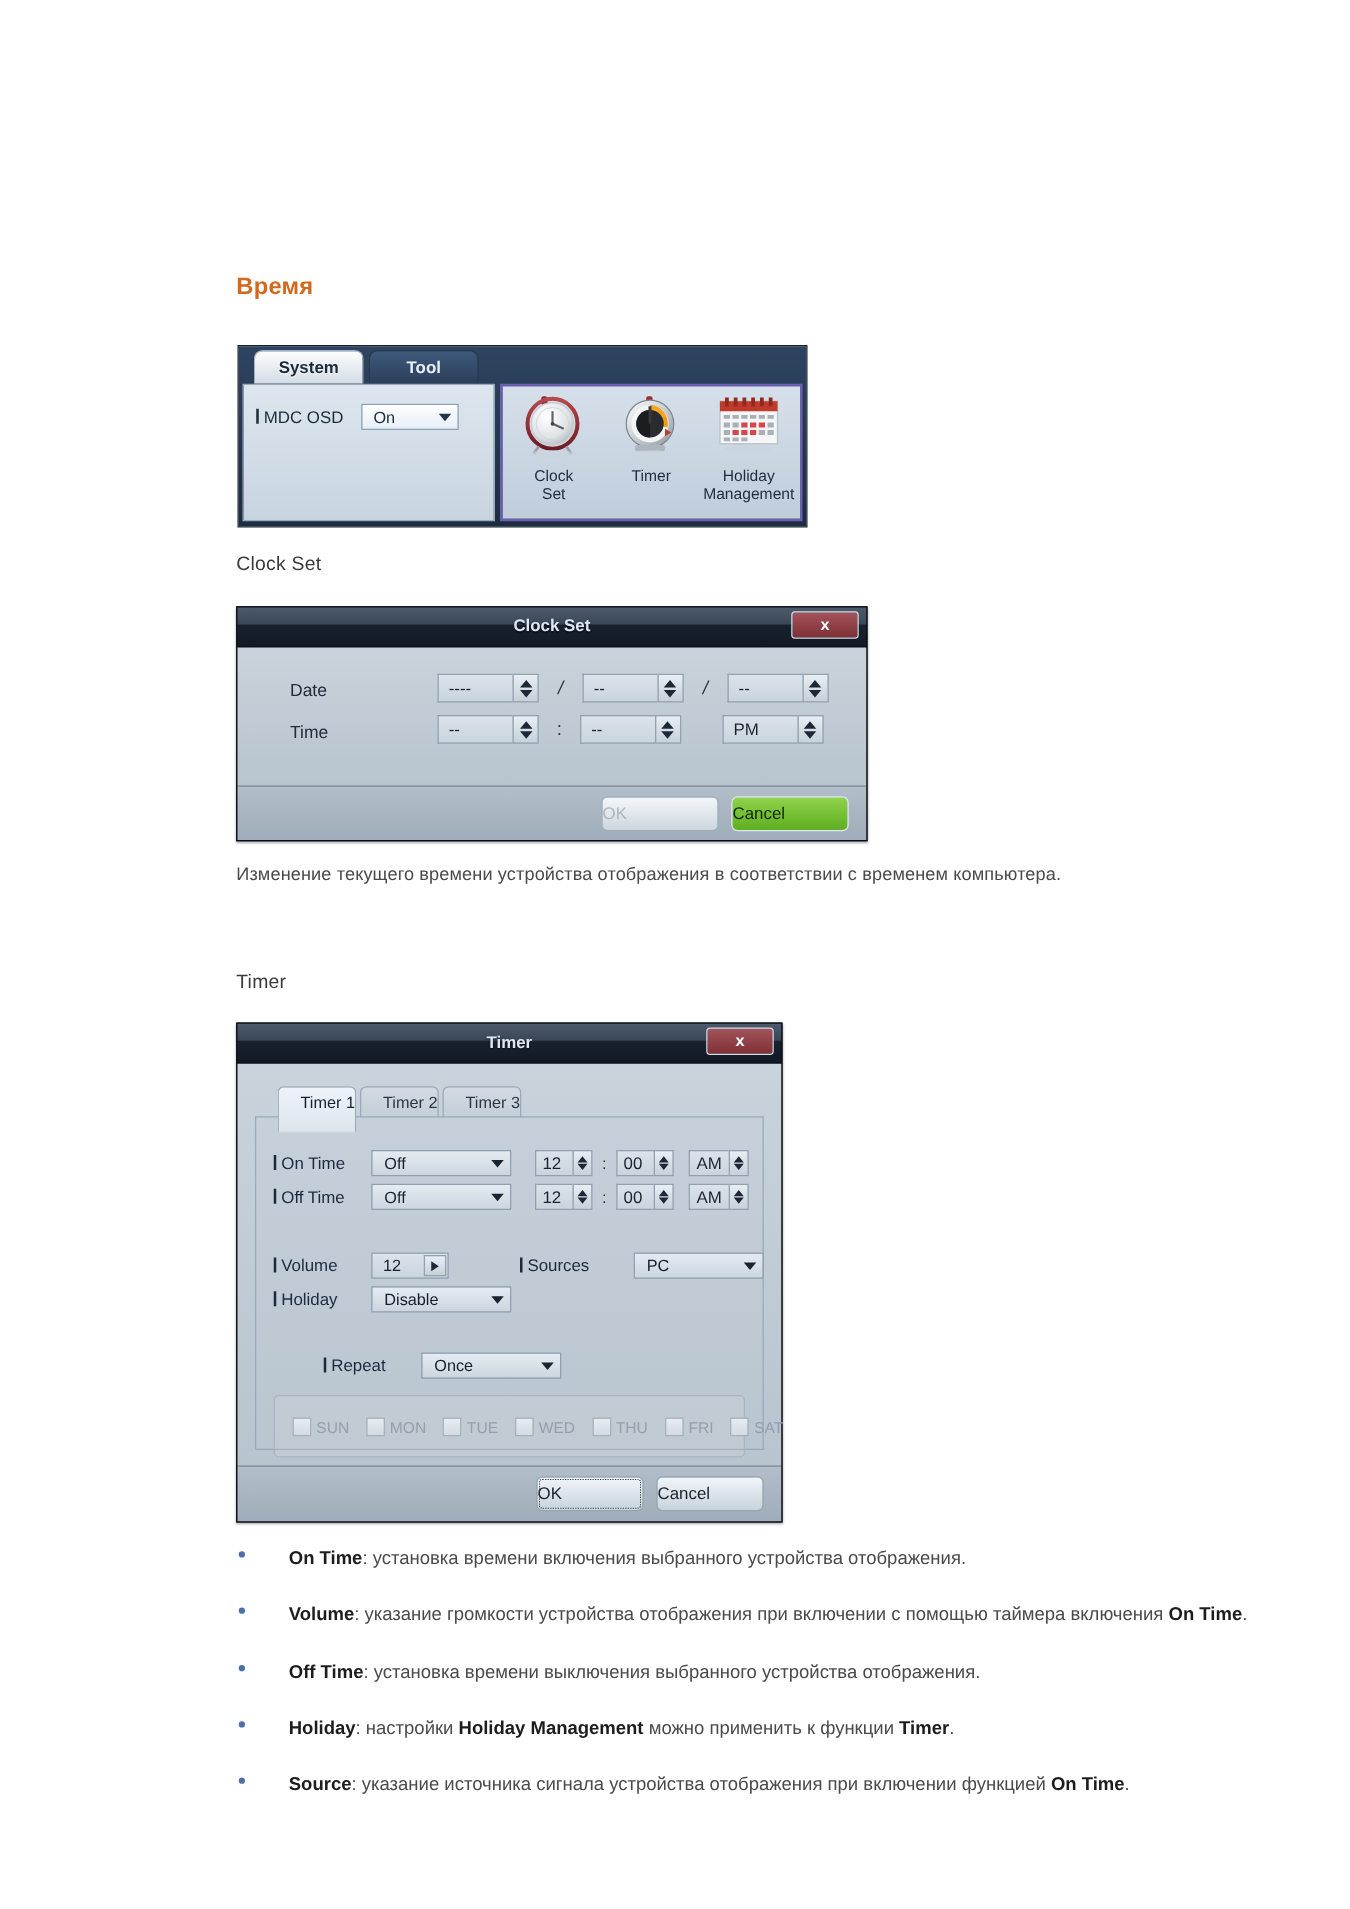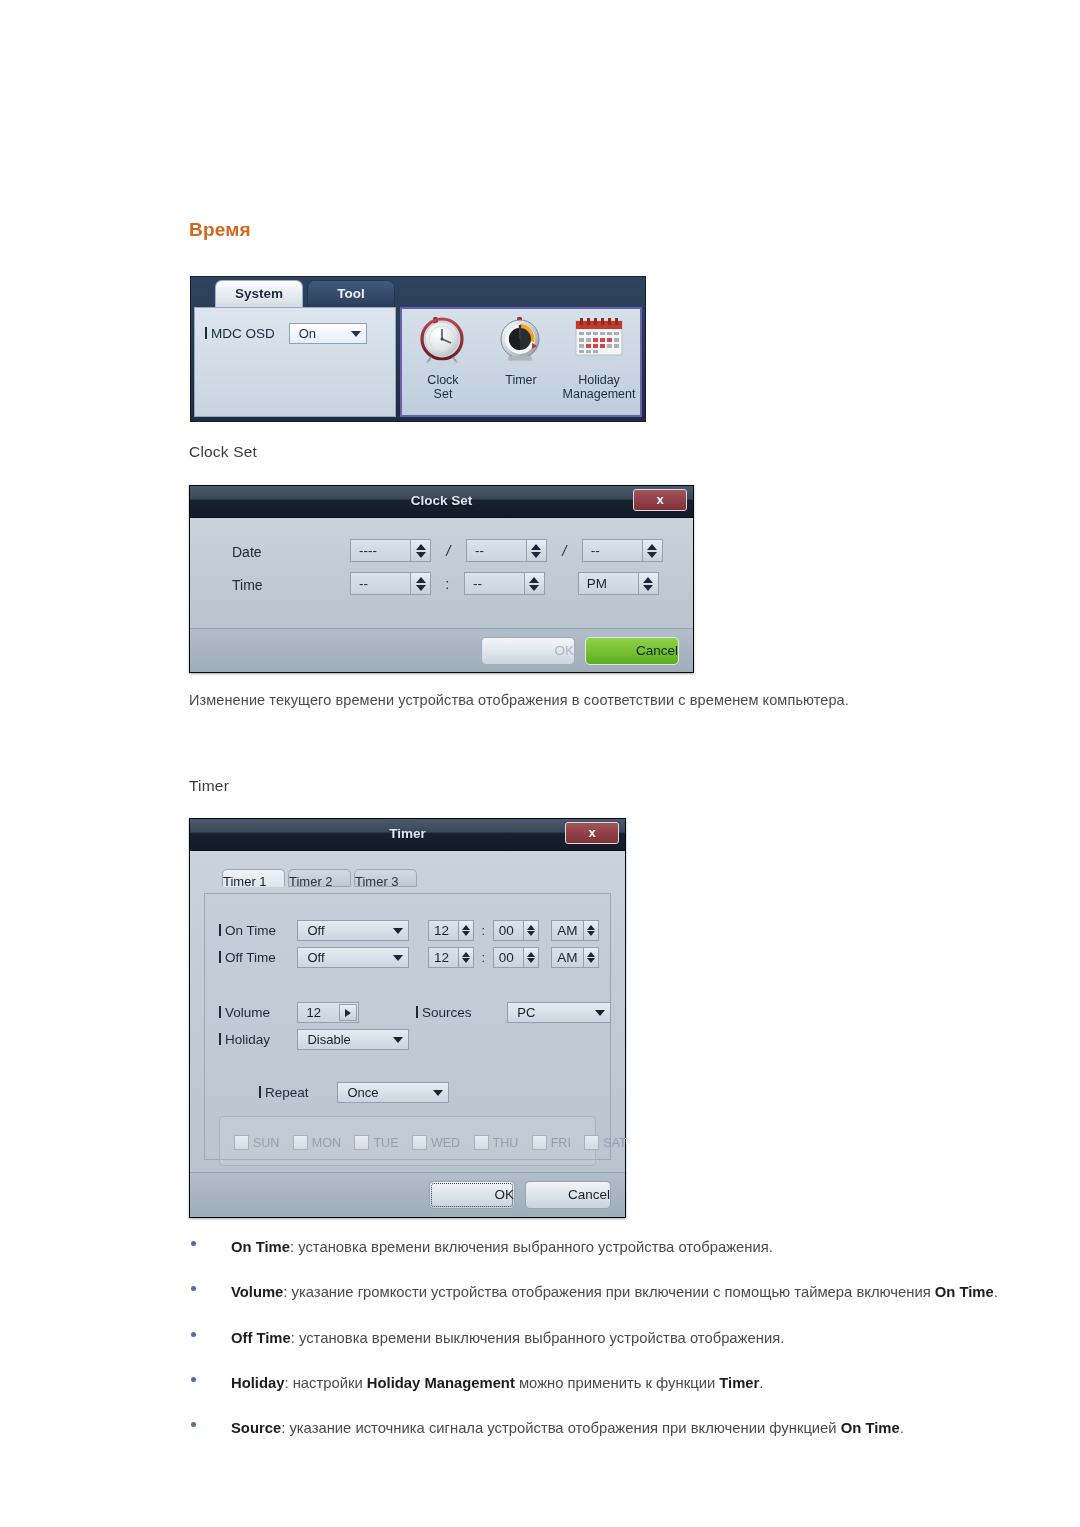--- a/index.html
+++ b/index.html
@@ -32,21 +32,21 @@
   }
   .bullet .txt { font-size: 14.8px; color: #4a4a4a; line-height: 1.78; }
   .bullet .txt b { color: #1d1d1d; font-weight: bold; }
 
   
   .syspanel {
     position: absolute; left: 190px; top: 276px; width: 456px; height: 146px;
     background: linear-gradient(#2e4460, #1d2c40);
     border: 1px solid #16202e;
   }
-  .tabrow { position: absolute; left: 16px; top: 0; height: 30px; width: 100%; }
+  .tabrow { position: absolute; left: 4px; top: 0; height: 30px; width: 100%; }
   .tab {
     position: absolute; top: 3px; height: 27px; line-height: 25px;
     font-size: 13.5px; font-weight: bold; text-align: center;
     border-radius: 7px 7px 0 0;
   }
   .tab.active {
     left: 8px; width: 88px; color: #1b2a3c;
     background: linear-gradient(#fdfdfd, #d3dce5);
     border: 1px solid #9fb0c0; border-bottom: none;
     text-shadow: 0 1px 0 #fff;
@@ -141,41 +141,41 @@
   .combo {
     display: inline-flex; align-items: center; justify-content: space-between;
     height: 21px; background: linear-gradient(#e4ebf2, #ccd6df);
     border: 1px solid #8fa0b0; padding: 0 5px 0 9px;
     font-size: 13px; color: #16202c; vertical-align: middle;
   }
   .combo .caret2 { width:0;height:0;border-left:5px solid transparent;border-right:5px solid transparent;border-top:6px solid #18242f; }
 
   .btn {
     height: 28px; min-width: 86px; border-radius: 5px;
-    font-size: 13.5px; text-align: right; line-height: 26px;
+    font-size: 13.5px; text-align: left; line-height: 26px;
   }
   .btn-ok-dis {
     background: linear-gradient(#f4f7fa, #ccd6de);
     border: 1px solid #9fadb9; color: #aab6c1;
   }
   .btn-cancel-green {
     background: linear-gradient(#8fd34a, #5fae21);
     border: 1px solid #dfe6ec; color: #10250a; font-weight: normal;
   }
   .btn-plain {
     background: linear-gradient(#f1f5f9, #c8d3dc);
     border: 1px solid #97a5b1; color: #16202c;
   }
   .btn-focus { outline: 1px dotted #37424f; outline-offset: -3px; }
 
   
   .ttabs { position: relative; height: 25px; }
   .ttab {
-    position: absolute; top: 0; height: 18px; line-height: 23px;
-    font-size: 13px; text-align: left; border-radius: 5px 5px 0 0;
+    position: absolute; top: 0; height: 37px; line-height: 23px;
+    font-size: 13px; text-align: right; border-radius: 5px 5px 0 0;
   }
   .ttab.on {
     background: linear-gradient(#eef3f8, #dde5ed);
     border: 1px solid #9aa9b6; border-bottom: 1px solid #dde5ed;
     color: #16202c; z-index: 2;
   }
   .ttab.off {
     background: linear-gradient(#d2dbe3, #bcc8d2);
     border: 1px solid #9aa9b6; color: #2a3643;
   }

